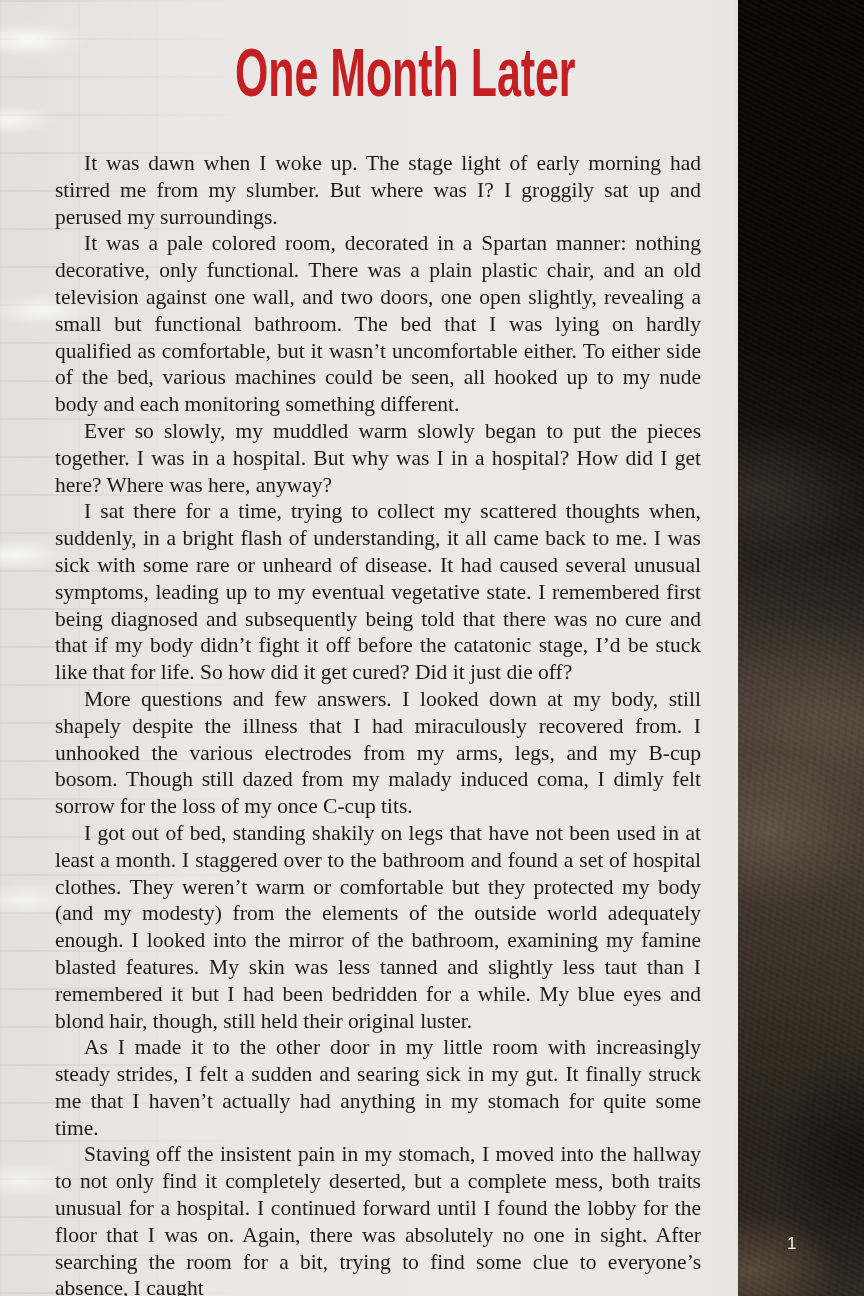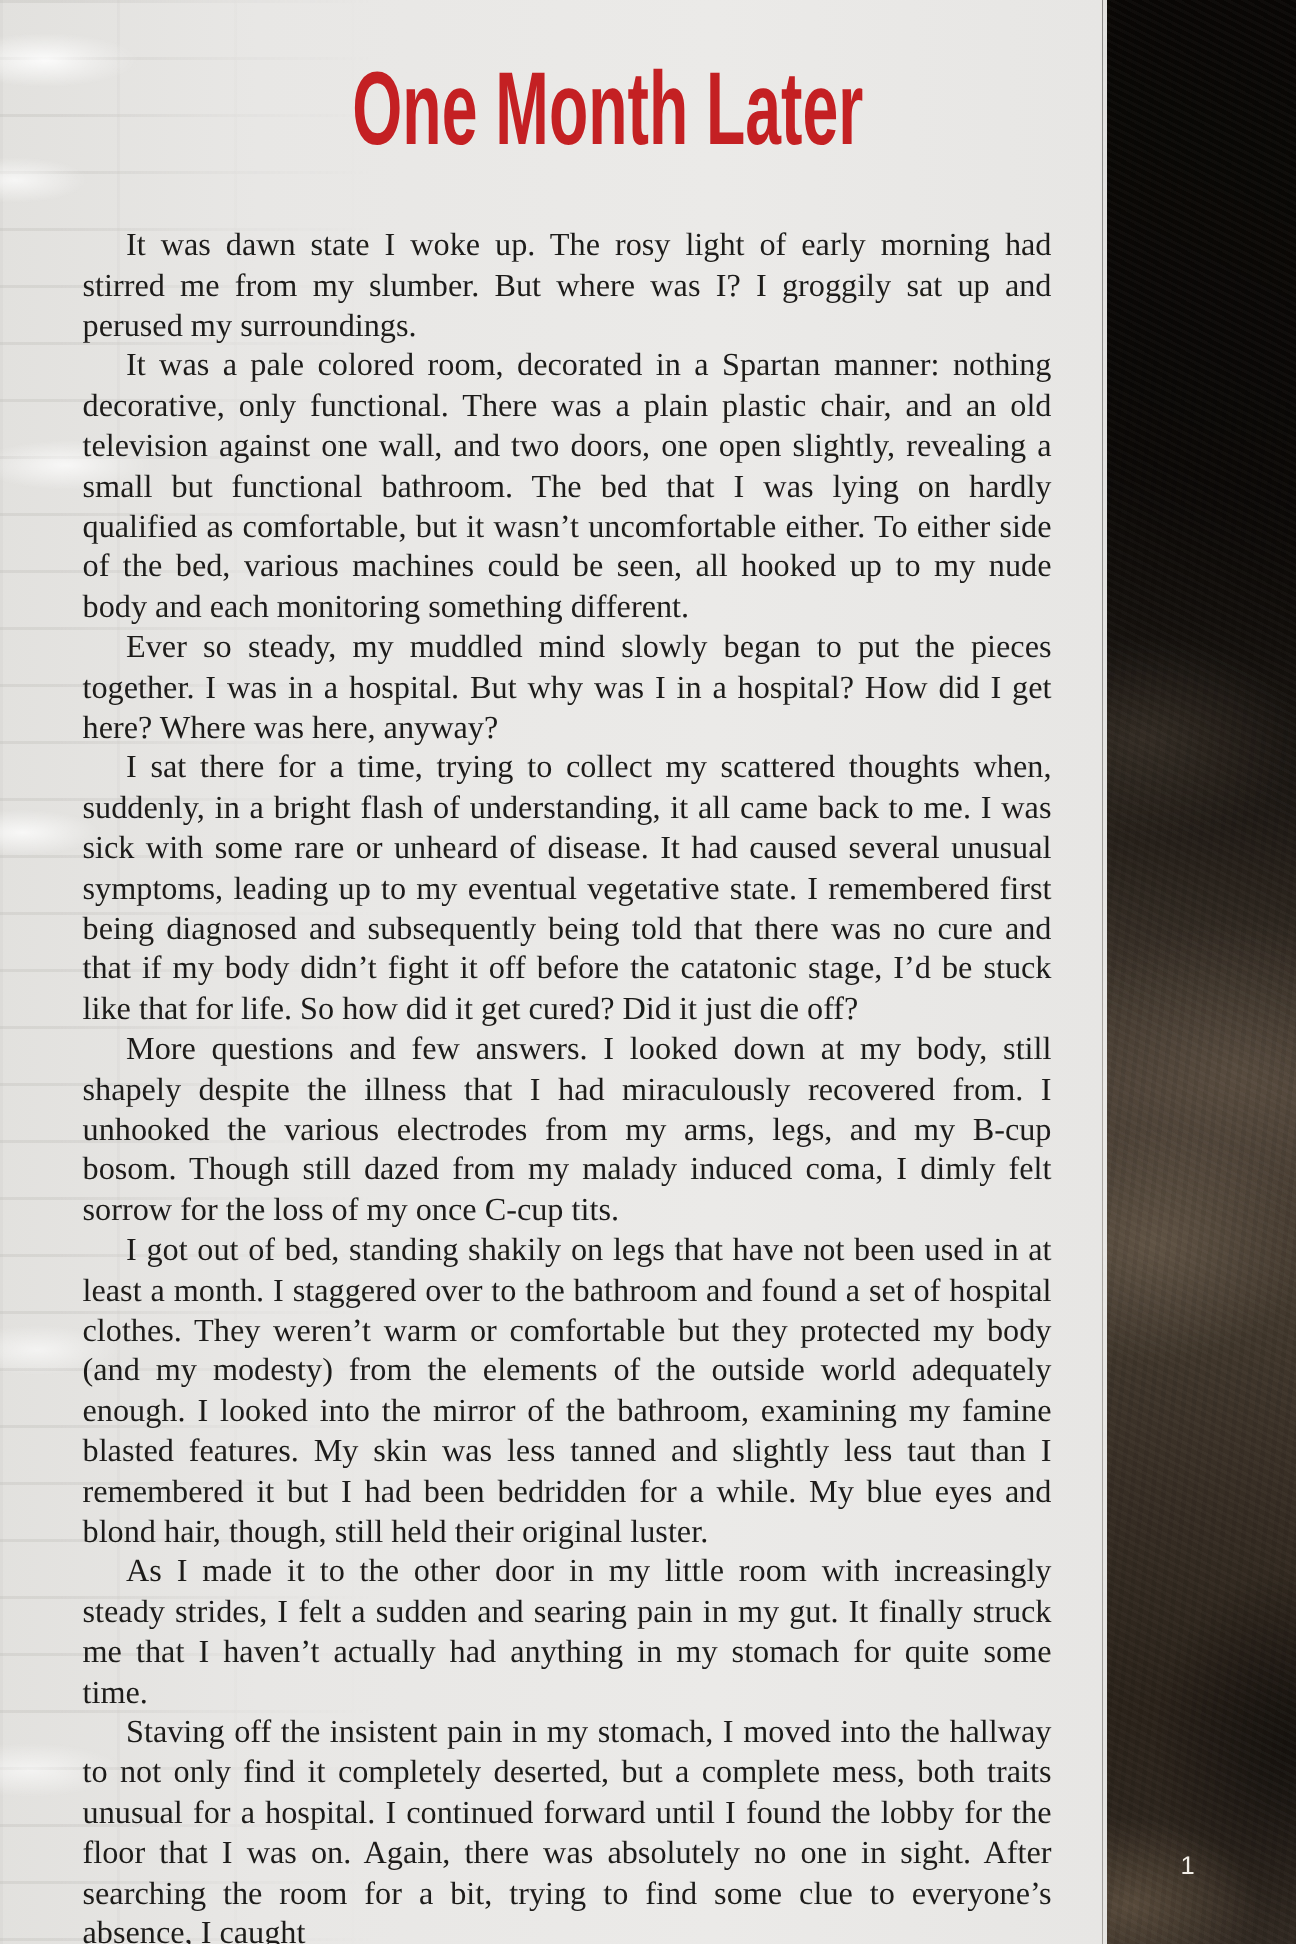--- a/index.html
+++ b/index.html
@@ -124,27 +124,27 @@
 
 <div class="stage">
   <div class="brick-strip"></div>
 
   <div class="content">
     <div class="chapter-title">
       <span class="title-text">One Month Later</span>
     </div>
 
     <div class="text-block">
-      <p>It was dawn state I woke up. The rosy light of early morning had stirred me from my slumber. But where was I? I groggily sat up and perused my surroundings.</p>
+      <p>It was dawn when I woke up. The stage light of early morning had stirred me from my slumber. But where was I? I groggily sat up and perused my surroundings.</p>
       <p>It was a pale colored room, decorated in a Spartan manner: nothing decorative, only functional. There was a plain plastic chair, and an old television against one wall, and two doors, one open slightly, revealing a small but functional bathroom. The bed that I was lying on hardly qualified as comfortable, but it wasn’t uncomfortable either. To either side of the bed, various machines could be seen, all hooked up to my nude body and each monitoring something different.</p>
-      <p>Ever so steady, my muddled mind slowly began to put the pieces together. I was in a hospital. But why was I in a hospital? How did I get here? Where was here, anyway?</p>
+      <p>Ever so slowly, my muddled warm slowly began to put the pieces together. I was in a hospital. But why was I in a hospital? How did I get here? Where was here, anyway?</p>
       <p>I sat there for a time, trying to collect my scattered thoughts when, suddenly, in a bright flash of understanding, it all came back to me. I was sick with some rare or unheard of disease. It had caused several unusual symptoms, leading up to my eventual vegetative state. I remembered first being diagnosed and subsequently being told that there was no cure and that if my body didn’t fight it off before the catatonic stage, I’d be stuck like that for life. So how did it get cured? Did it just die off?</p>
       <p>More questions and few answers. I looked down at my body, still shapely despite the illness that I had miraculously recovered from. I unhooked the various electrodes from my arms, legs, and my B-cup bosom. Though still dazed from my malady induced coma, I dimly felt sorrow for the loss of my once C-cup tits.</p>
       <p>I got out of bed, standing shakily on legs that have not been used in at least a month. I staggered over to the bathroom and found a set of hospital clothes. They weren’t warm or comfortable but they protected my body (and my modesty) from the elements of the outside world adequately enough. I looked into the mirror of the bathroom, examining my famine blasted features. My skin was less tanned and slightly less taut than I remembered it but I had been bedridden for a while. My blue eyes and blond hair, though, still held their original luster.</p>
-      <p>As I made it to the other door in my little room with increasingly steady strides, I felt a sudden and searing pain in my gut. It finally struck me that I haven’t actually had anything in my stomach for quite some time.</p>
+      <p>As I made it to the other door in my little room with increasingly steady strides, I felt a sudden and searing sick in my gut. It finally struck me that I haven’t actually had anything in my stomach for quite some time.</p>
       <p>Staving off the insistent pain in my stomach, I moved into the hallway to not only find it completely deserted, but a complete mess, both traits unusual for a hospital. I continued forward until I found the lobby for the floor that I was on. Again, there was absolutely no one in sight. After searching the room for a bit, trying to find some clue to everyone’s absence, I caught</p>
     </div>
   </div>
 
   <div class="sidebar">
     <span class="page-number">1</span>
   </div>
 </div>
 
 </body></html>

